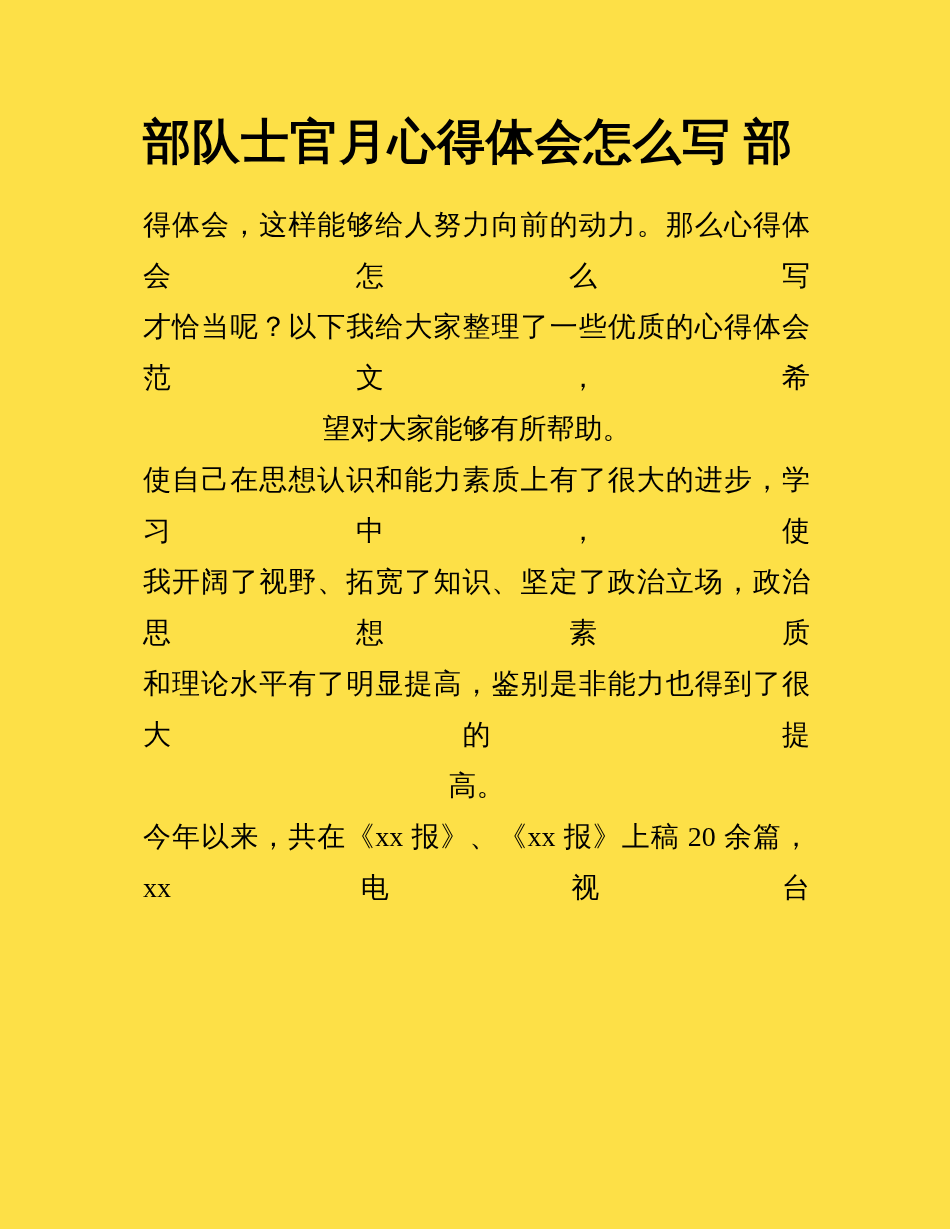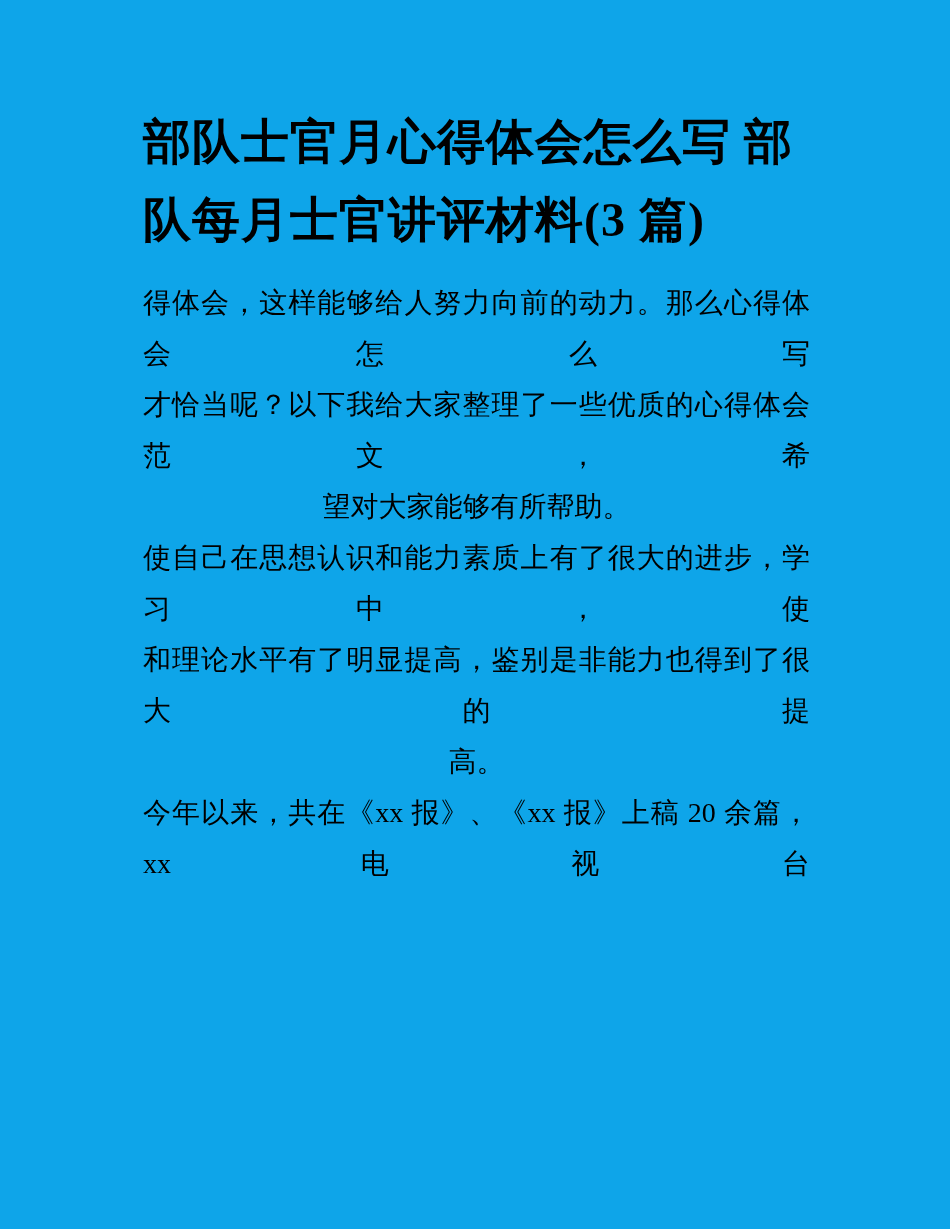--- a/index.html
+++ b/index.html
@@ -4,21 +4,21 @@
 <style>
   html, body {
     margin: 0;
     padding: 0;
     background: #ffffff;
   }
   .page {
     position: relative;
     width: 950px;
     height: 1229px;
-    background: #0ea5e9;
+    background: #fde047;
     overflow: hidden;
     font-family: "Liberation Serif", "DejaVu Serif", serif;
     color: #000000;
   }
   .content {
     position: absolute;
     left: 143px;
     top: 0;
     width: 667px;
   }
@@ -49,25 +49,25 @@
     -moz-text-align-last: justify;
   }
 </style>
 </head>
 <body>
 
 <div class="page">
   <div class="content">
     <h1 class="title">
       <div class="title-line">部队士官月心得体会怎么写 部</div>
-      <div class="title-line">队每月士官讲评材料(3 篇)</div>
     </h1>
     <div class="body-text">
         <div class="line fill">得体会，这样能够给人努力向前的动力。那么心得体会怎么写</div>
         <div class="line fill">才恰当呢？以下我给大家整理了一些优质的心得体会范文，希</div>
         <div class="line">望对大家能够有所帮助。</div>
         <div class="line fill">使自己在思想认识和能力素质上有了很大的进步，学习中，使</div>
+        <div class="line fill">我开阔了视野、拓宽了知识、坚定了政治立场，政治思想素质</div>
         <div class="line fill">和理论水平有了明显提高，鉴别是非能力也得到了很大的提</div>
         <div class="line">高。</div>
         <div class="line fill">今年以来，共在《xx 报》、《xx 报》上稿 20 余篇，xx 电视台</div>
       </div>
   </div>
 </div>
 
 </body></html>

